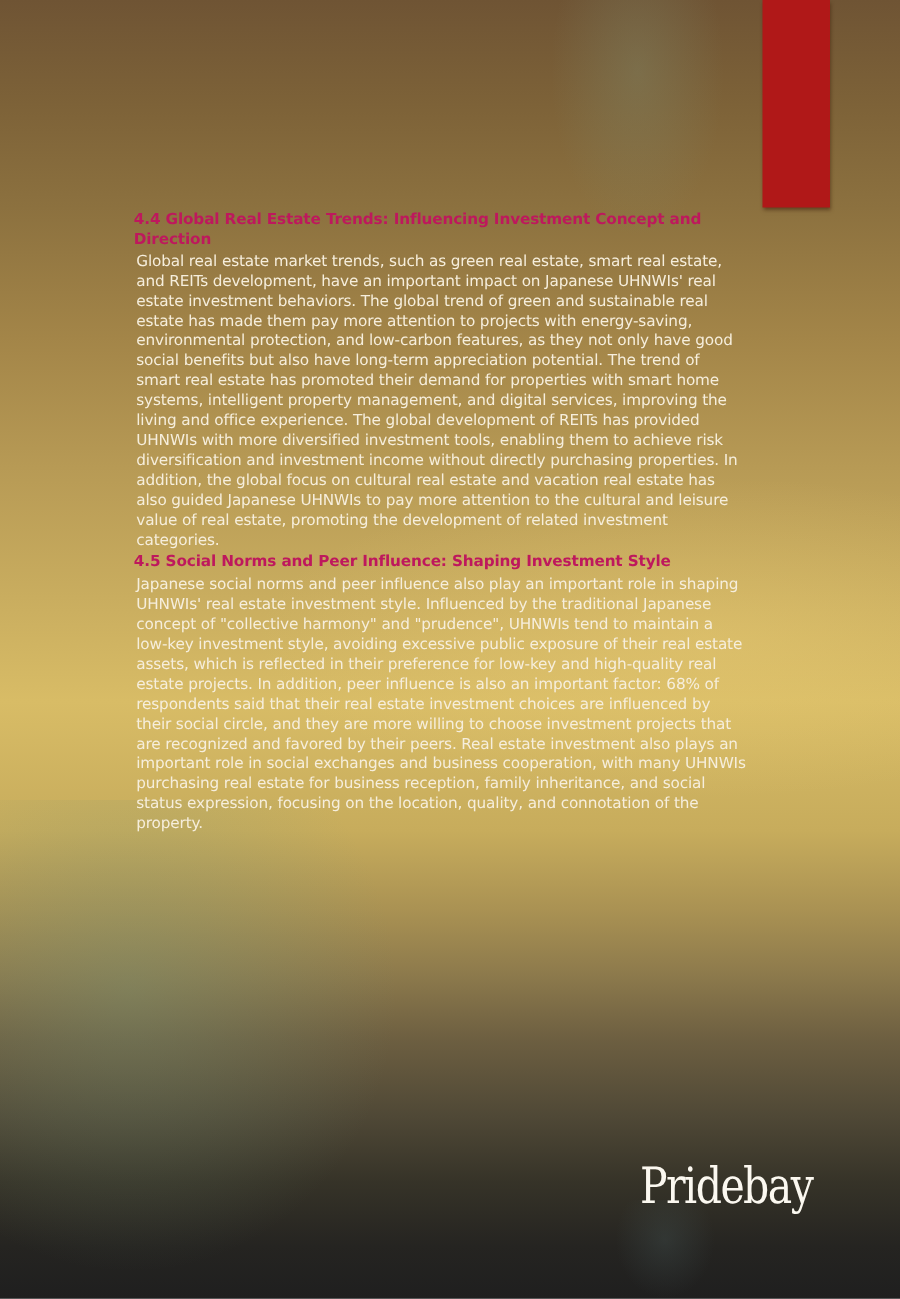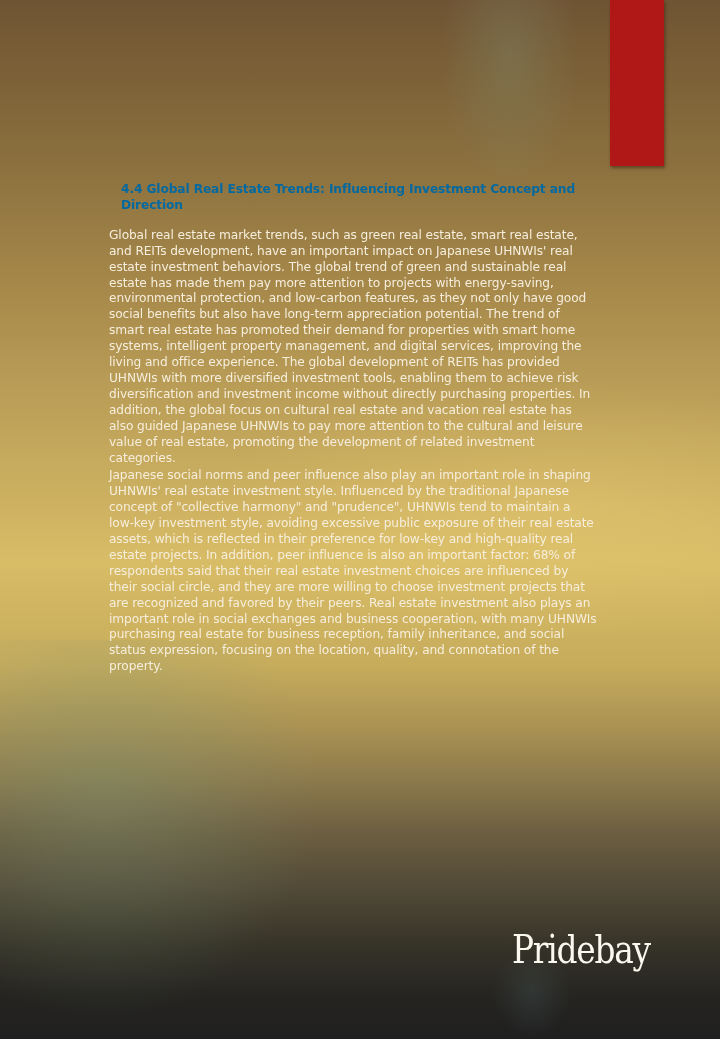--- a/index.html
+++ b/index.html
@@ -37,22 +37,22 @@
       background: #b01818;
       box-shadow: 1px 2px 3px rgba(60,30,10,0.55);
     }
     .content {
       position: absolute; left: 107px; top: 168px; width: 492px;
       color: #f6eedc;
       font-size: 12.2px; line-height: 15.9px;
       letter-spacing: -0.1px;
     }
     .content h2 {
-      margin: 14px; font-size: 12.2px; line-height: 15.9px; font-weight: bold;
-      color: #0369a1;
+      margin: 0; font-size: 12.2px; line-height: 15.9px; font-weight: bold;
+      color: #be185d;
     }
     .content p { margin: 2px; }
     .logo {
       position: absolute; left: 512px; top: 926px;
       font-family: "DejaVu Serif", "Liberation Serif", serif;
       font-size: 40px; color: #fbf8f0; letter-spacing: -1.5px;
       transform: scaleX(0.82); transform-origin: left top;
     }
   </style>
 </head>
@@ -64,17 +64,18 @@
 <div class="glow-bottom"></div>
 
 <div class="red-tab"></div>
 
 <div class="content">
   <section>
     <h2>4.4 Global Real Estate Trends: Influencing Investment Concept and Direction</h2>
     <p>Global real estate market trends, such as green real estate, smart real estate, and REITs development, have an important impact on Japanese UHNWIs' real estate investment behaviors. The global trend of green and sustainable real estate has made them pay more attention to projects with energy-saving, environmental protection, and low-carbon features, as they not only have good social benefits but also have long-term appreciation potential. The trend of smart real estate has promoted their demand for properties with smart home systems, intelligent property management, and digital services, improving the living and office experience. The global development of REITs has provided UHNWIs with more diversified investment tools, enabling them to achieve risk diversification and investment income without directly purchasing properties. In addition, the global focus on cultural real estate and vacation real estate has also guided Japanese UHNWIs to pay more attention to the cultural and leisure value of real estate, promoting the development of related investment categories.</p>
   </section>
   <section>
+    <h2>4.5 Social Norms and Peer Influence: Shaping Investment Style</h2>
     <p>Japanese social norms and peer influence also play an important role in shaping UHNWIs' real estate investment style. Influenced by the traditional Japanese concept of "collective harmony" and "prudence", UHNWIs tend to maintain a low-key investment style, avoiding excessive public exposure of their real estate assets, which is reflected in their preference for low-key and high-quality real estate projects. In addition, peer influence is also an important factor: 68% of respondents said that their real estate investment choices are influenced by their social circle, and they are more willing to choose investment projects that are recognized and favored by their peers. Real estate investment also plays an important role in social exchanges and business cooperation, with many UHNWIs purchasing real estate for business reception, family inheritance, and social status expression, focusing on the location, quality, and connotation of the property.</p>
   </section>
 </div>
 
 <div class="logo">Pridebay</div>
 
 </body></html>

